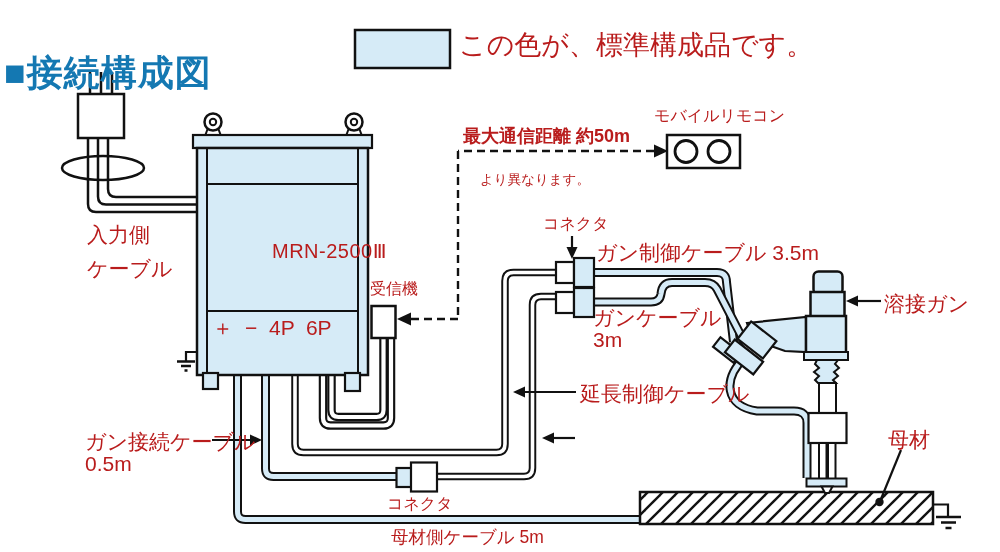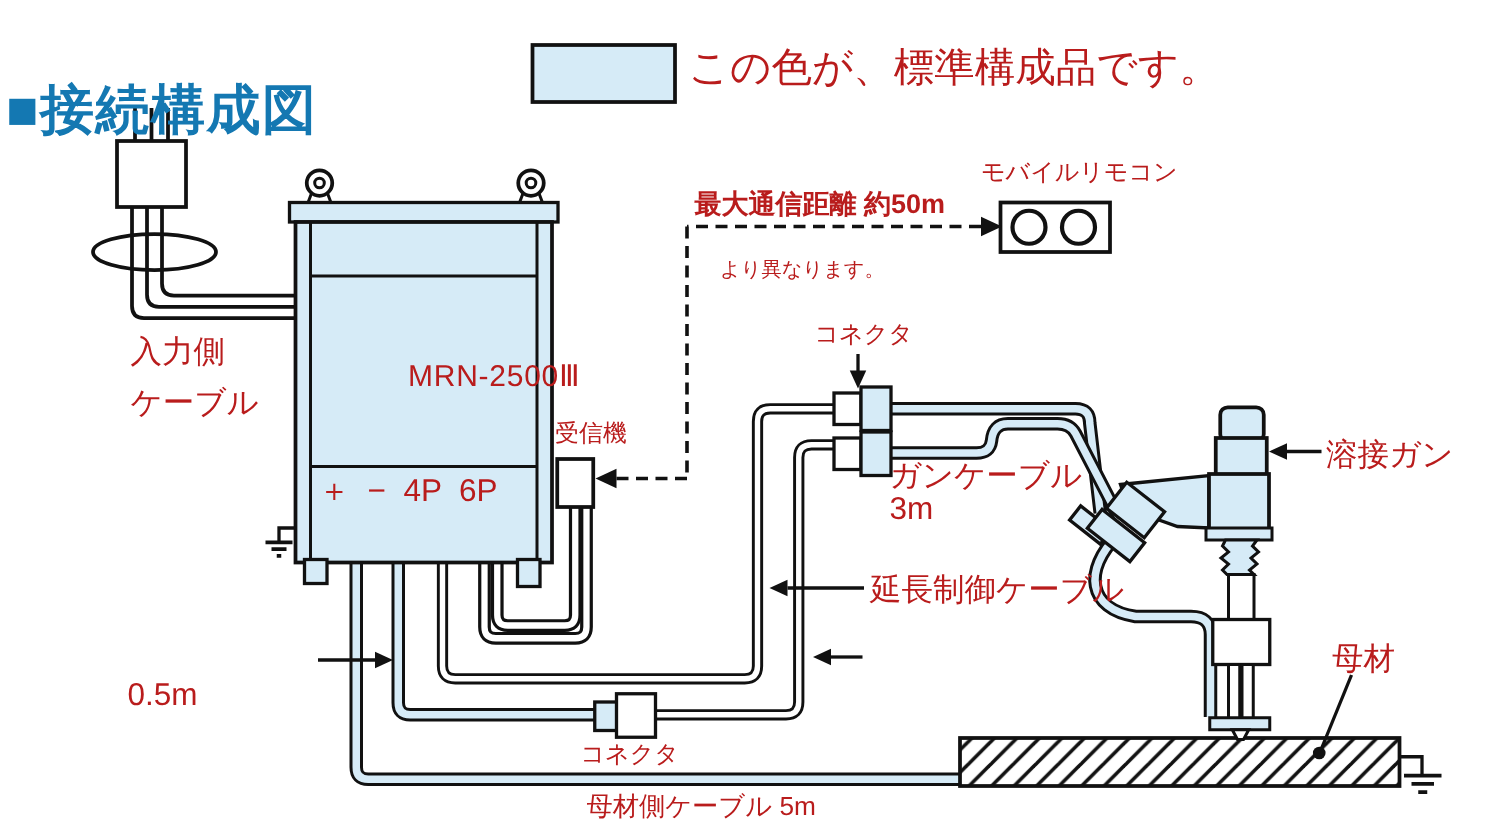--- a/index.html
+++ b/index.html
@@ -207,24 +207,26 @@
 
   <div class="lbl f17" style="left:87px;top:223px;">入力側</div>
   <div class="lbl f17" style="left:87px;top:257px;">ケーブル</div>
 
   <div class="lbl f16" style="left:370px;top:281px;font-family:Liberation Mono, monospace;">受信機</div>
   <div class="lbl f16" style="left:654px;top:107px;">モバイルリモコン</div>
   <div class="lbl f18 bold6" style="left:463px;top:126px;">最大通信距離 約50m</div>
   <div class="lbl f13" style="left:480px;top:172px;text-align:center;">より異なります。</div>
 
   <div class="lbl f16" style="left:543px;top:215px;">コネクタ</div>
+  <div class="lbl f17" style="left:596px;top:241px;">ガン制御ケーブル 3.5m</div>
   <div class="lbl f17" style="left:593px;top:306px;">ガンケーブル</div>
   <div class="lbl f17" style="left:593px;top:328px;">3m</div>
   <div class="lbl f17" style="left:580px;top:382px;">延長制御ケーブル</div>
 
+  <div class="lbl f17" style="left:85px;top:430px;">ガン接続ケーブル</div>
   <div class="lbl f17" style="left:85px;top:452px;">0.5m</div>
   <div class="lbl f16" style="left:387px;top:495px;">コネクタ</div>
   <div class="lbl" style="left:391px;top:527px;font-size:17.5px;text-align:center;">母材側ケーブル 5m</div>
 
   <div class="lbl f17" style="left:884px;top:292px;">溶接ガン</div>
   <div class="lbl f17" style="left:888px;top:428px;">母材</div>
 
 </div>
 
 </body></html>

